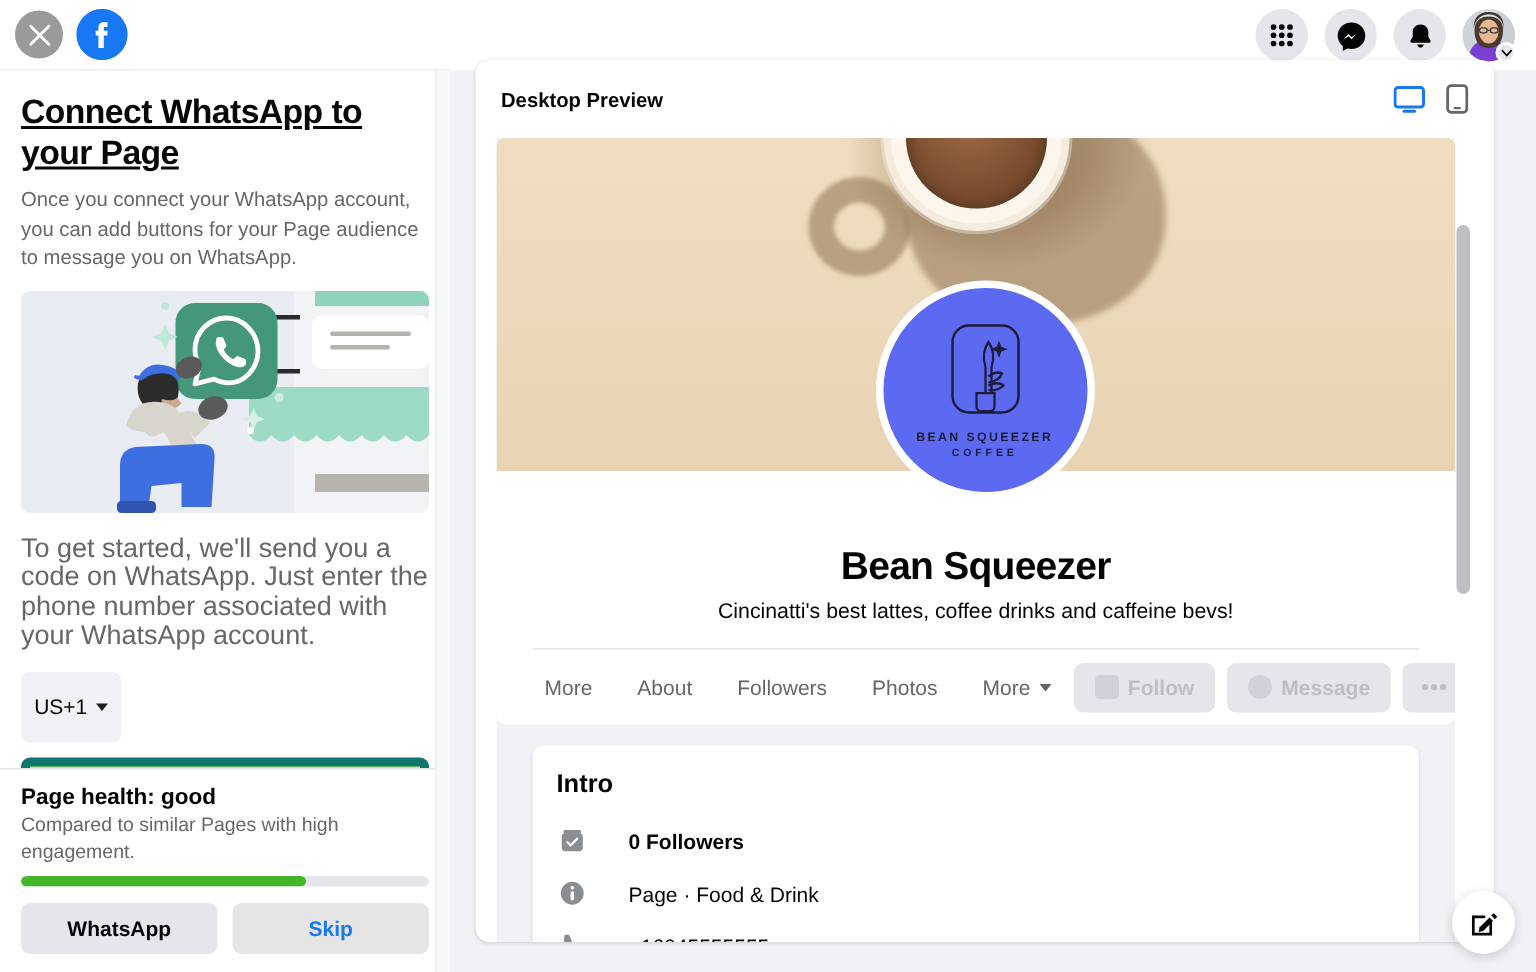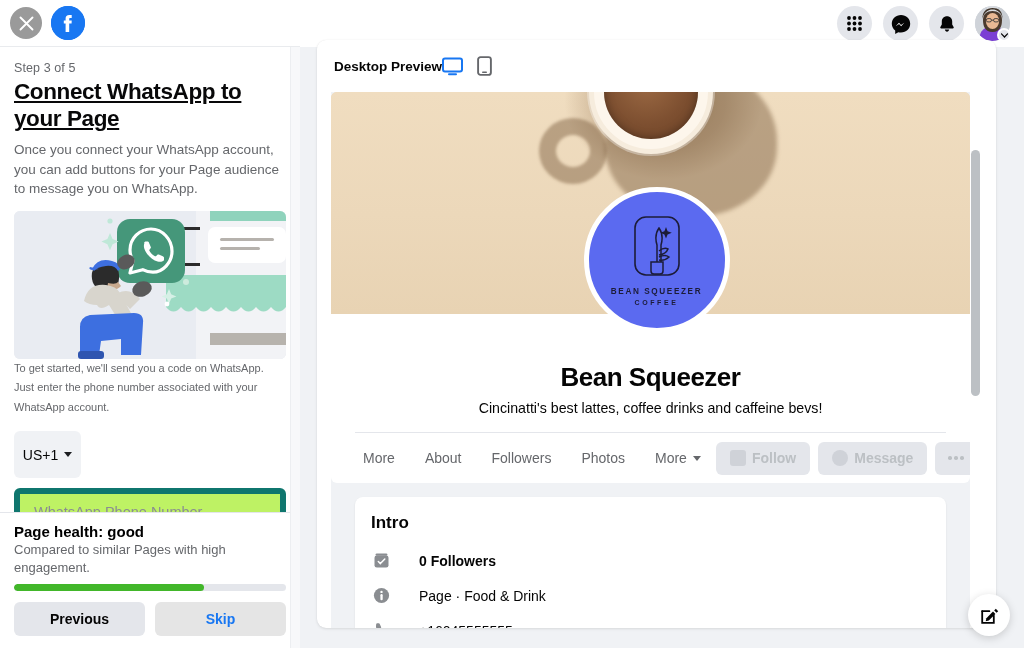--- a/index.html
+++ b/index.html
@@ -60,21 +60,21 @@
   .illus {
     margin-top: 12px;
     width: 272px; height: 148px;
     border-radius: 6px;
     overflow: hidden;
     position: relative;
     background: #e9ecf2;
   }
   .illus svg { display:block; }
 
-  .helper-text { font-size: 11px; line-height: 19.5px; color: #65676b;}
+  .helper-text { margin-top: 14px; font-size: 18px; line-height: 19.5px; color: #65676b;}
 
   .phone-row { margin-top: 14px; display: flex; gap: 10px; align-items: stretch; flex-direction: column; }
   .cc-select {
     width: 67px; height: 47px;
     background: #f0f2f5;
     border-radius: 6px;
     display: flex; align-items: center; justify-content: center;
     gap: 6px;
     font-size: 14px; color: #050505; font-weight: 400;
     cursor: pointer; border: none;
@@ -158,21 +158,21 @@
     position: absolute; left: 17px; top: 40px;
     width: 679px; height: 588px;
     background: #fff;
     border-radius: 9px;
     box-shadow: 0 1px 3px rgba(0,0,0,.10), 0 0 1px rgba(0,0,0,.08);
     overflow: hidden;
   }
   .preview-head {
     height: 52px; display: flex; align-items: center;
     padding: 0 17px 0 17px;
-    justify-content: flex-start;
+    justify-content: space-between;
   }
   .preview-title { font-size: 13.5px; font-weight: bold; color: #050505; }
   .device-toggles { display: flex; gap: 14px; align-items: center; }
   .dev-btn { background: none; border: none; cursor: pointer; padding: 0; display:flex; line-height:0;}
 
   .preview-body {
     position: relative;
     margin: 0 14px 0 14px;
     height: 536px;
     overflow: hidden;
@@ -325,21 +325,20 @@
       </div>
       <div class="fb-logo">
         <svg width="34" height="34" viewBox="0 0 34 34">
           <circle cx="17" cy="17" r="17" fill="#1877f2"></circle>
           <path d="M20.6 17.6h-2.4V26h-3.6v-8.4h-1.8v-3.1h1.8v-2c0-2.3 1.1-3.6 3.8-3.6h2.3v3.1h-1.4c-0.8 0-1.1 0.3-1.1 1.1v1.4h2.5l-0.1 3.1z" fill="#fff"></path>
         </svg>
       </div>
     </div>
 
     <div class="left-scroll">
-      <div class="step-label">Step 3 of 5</div>
       <h1 class="step-title">Connect WhatsApp to your Page</h1>
       <p class="step-desc">Once you connect your WhatsApp account, you can add buttons for your Page audience to message you on WhatsApp.</p>
 
       <div class="illus">
         <svg width="272" height="148" viewBox="0 0 272 148">
           <rect width="272" height="148" fill="#e9ecf2"></rect>
 
           <rect x="182" y="0" width="90" height="148" fill="#f2f3f6"></rect>
           <rect x="196" y="0" width="76" height="10" fill="#8fd3bc"></rect>
 
@@ -396,21 +395,21 @@
       <button class="getcode-btn">Get code</button>
     </div>
 
     <div class="left-footer">
       <div class="health-title">Page health: good</div>
       <div class="health-sub">Compared to similar Pages with high engagement.</div>
       <div class="progress-track">
         <div class="progress-fill" id="health-fill" style="width: 70%; background: rgb(66, 183, 42);"></div>
       </div>
       <div class="footer-btns">
-        <button class="btn-prev">Previous</button>
+        <button class="btn-prev">WhatsApp</button>
         <button class="btn-skip">Skip</button>
       </div>
     </div>
 
     <div class="left-sb-track"></div>
   </aside>
 
   <main class="right-side">
 
     <div class="top-nav">

